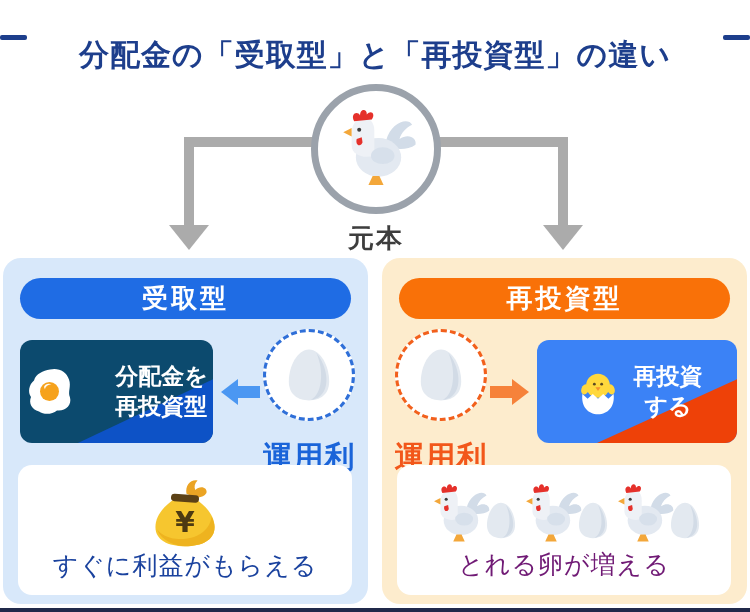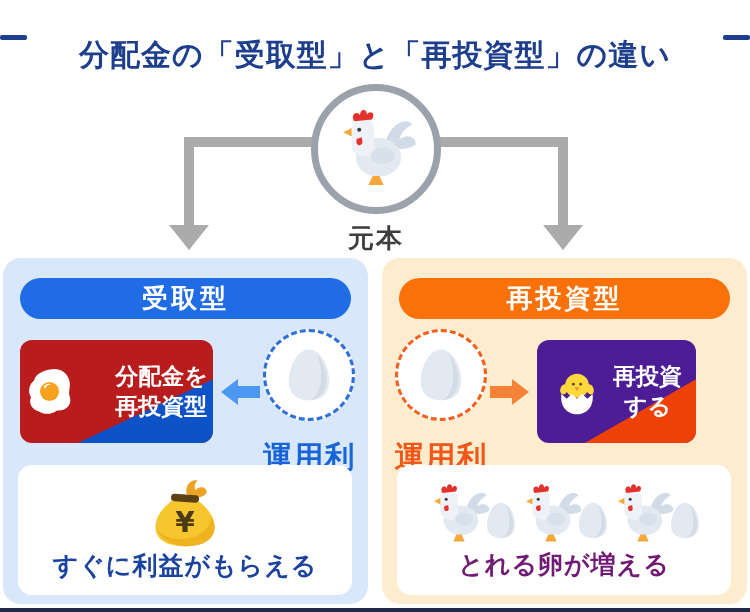--- a/index.html
+++ b/index.html
@@ -39,22 +39,22 @@
 
   .pill { position:absolute; left:17px; top:20px; width:331px; height:41px; border-radius:21px;
           display:flex; align-items:center; justify-content:center;
           color:#fff; font-size:26px; font-weight:bold; letter-spacing:3px; }
   .pill-blue   { background:#1f6ce4; }
   .pill-orange { background:#f97108; }
 
   
   .action-box { position:absolute; top:82px; height:103px; border-radius:12px; overflow:hidden;
                 display:flex; align-items:center; justify-content:center; gap:10px; }
-  .action-blue   { left:17px;  width:193px; background:#b91c1c;gap:40px; }
-  .action-orange { left:155px; width:159px; background:#4c1d95; }
+  .action-blue   { left:17px;  width:193px; background:#0c4a6e;gap:40px; }
+  .action-orange { left:155px; width:200px; background:#3b82f6; }
   .action-diag { position:absolute; inset:0; pointer-events:none; }
   .action-blue   .action-diag { background:#0d52c6; clip-path:polygon(100% 38%,100% 100%,30% 100%); }
   .action-orange .action-diag { background:#ee4108; clip-path:polygon(100% 38%,100% 100%,30% 100%); }
   .action-text { position:relative; color:#fff; font-weight:bold; font-size:23px; line-height:1.3;
                  text-align:left; z-index:1; }
   .action-orange .action-text { text-align:center; }
   .action-icon { position:relative; z-index:1; flex:0 0 auto; display:flex; }
 
   
   .profit-circle { position:absolute; top:71px; width:92px; height:92px; border-radius:50%;
@@ -73,21 +73,21 @@
   .fa-head, .fa-shaft { position:absolute; }
   .fa-left .fa-head  { left:0; top:0; border-top:13px solid transparent; border-bottom:13px solid transparent; border-right:17px solid #4b97f2; }
   .fa-left .fa-shaft { left:15px; top:7px; width:24px; height:12px; background:#4b97f2; }
   .fa-right .fa-head  { right:0; top:0; border-top:13px solid transparent; border-bottom:13px solid transparent; border-left:17px solid #f6823a; }
   .fa-right .fa-shaft { left:1px; top:7px; width:24px; height:12px; background:#f6823a; }
 
   
   .result-box { position:absolute; left:15px; top:207px; width:334px; height:130px;
                 background:#fff; border-radius:14px; display:flex; flex-direction:column;
                 align-items:center; justify-content:center; gap:2px; }
-  .result-text { font-size:25px; font-weight:bold; letter-spacing:1px; }
+  .result-text { font-size:25px; font-weight:normal; letter-spacing:1px; }
   .rt-blue   { color:#1a429e; }
   .rt-orange { color:#701a75; }
   .flock-row { display:flex; align-items:flex-end; justify-content:center; gap:2px; height:66px; }
   .hen-egg-group { display:flex; align-items:flex-end; }
   .hen-egg-group svg.egg-sm { margin:0 0 6px -6px; }
 
   .bottom-strip { position:absolute; left:0; top:608px; width:750px; height:4px; background:#20294a; }
 </style>
 </head>
 <body>

